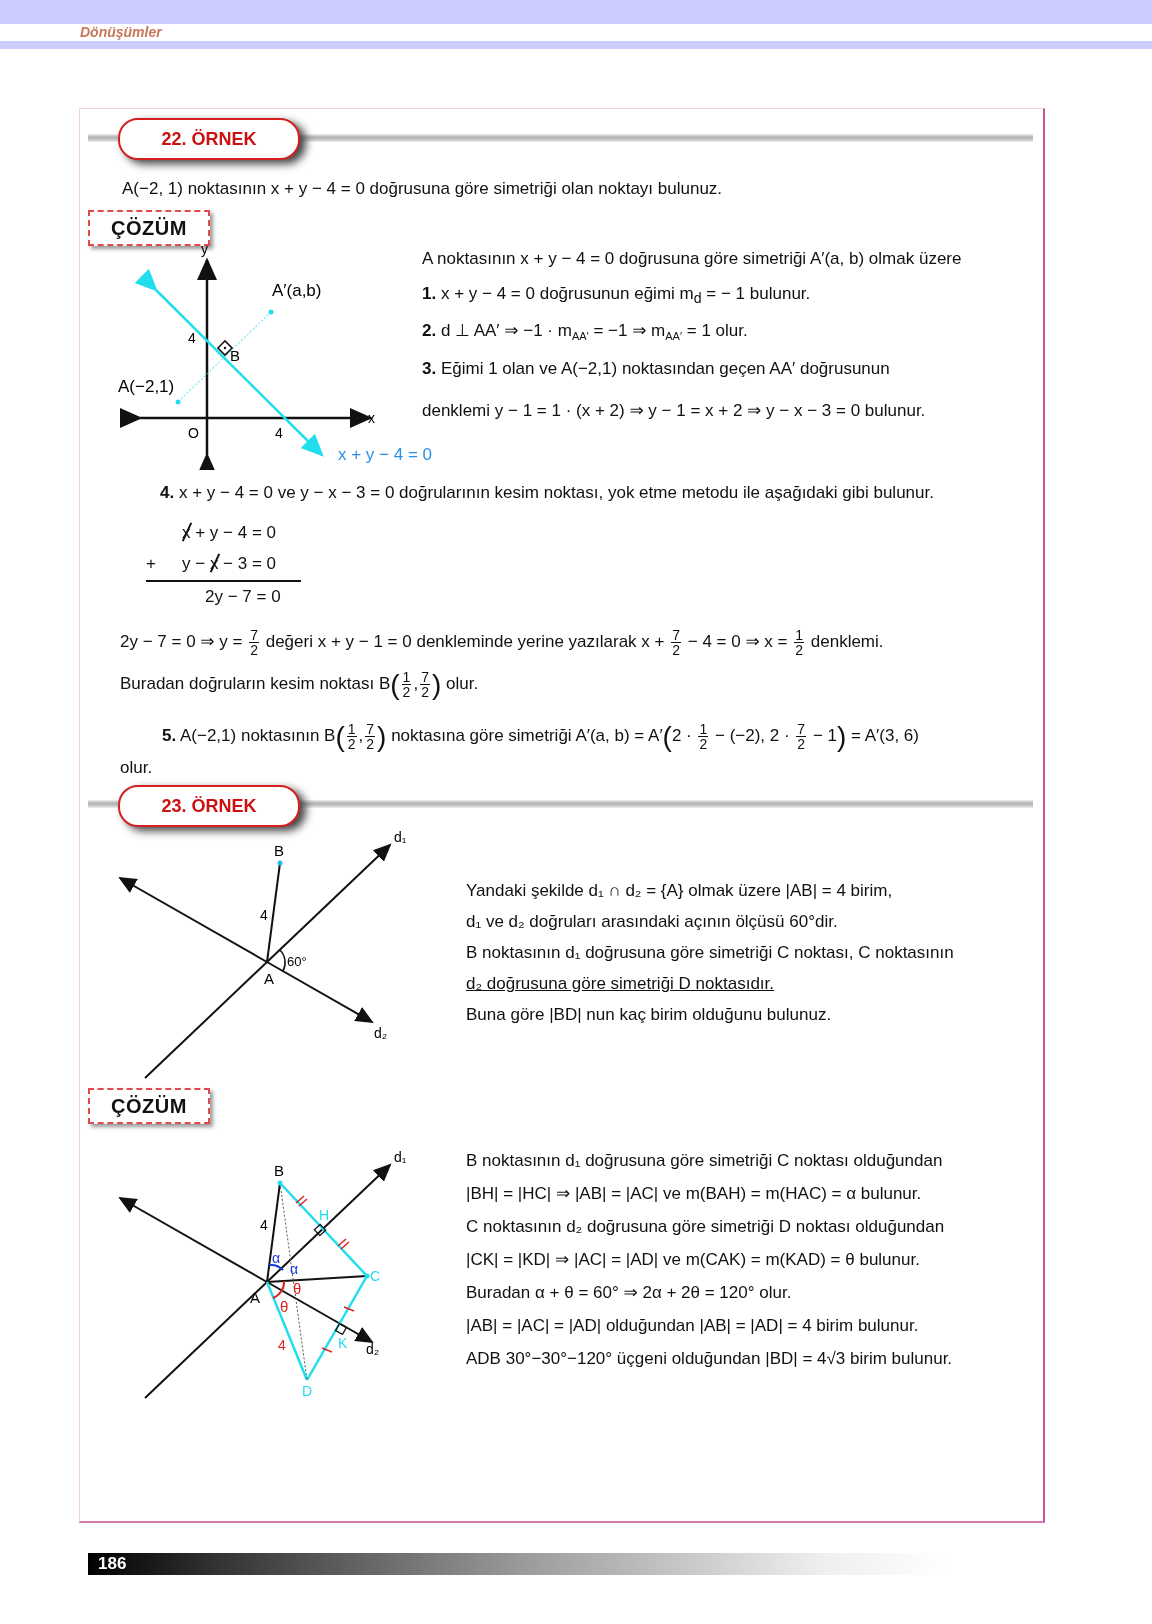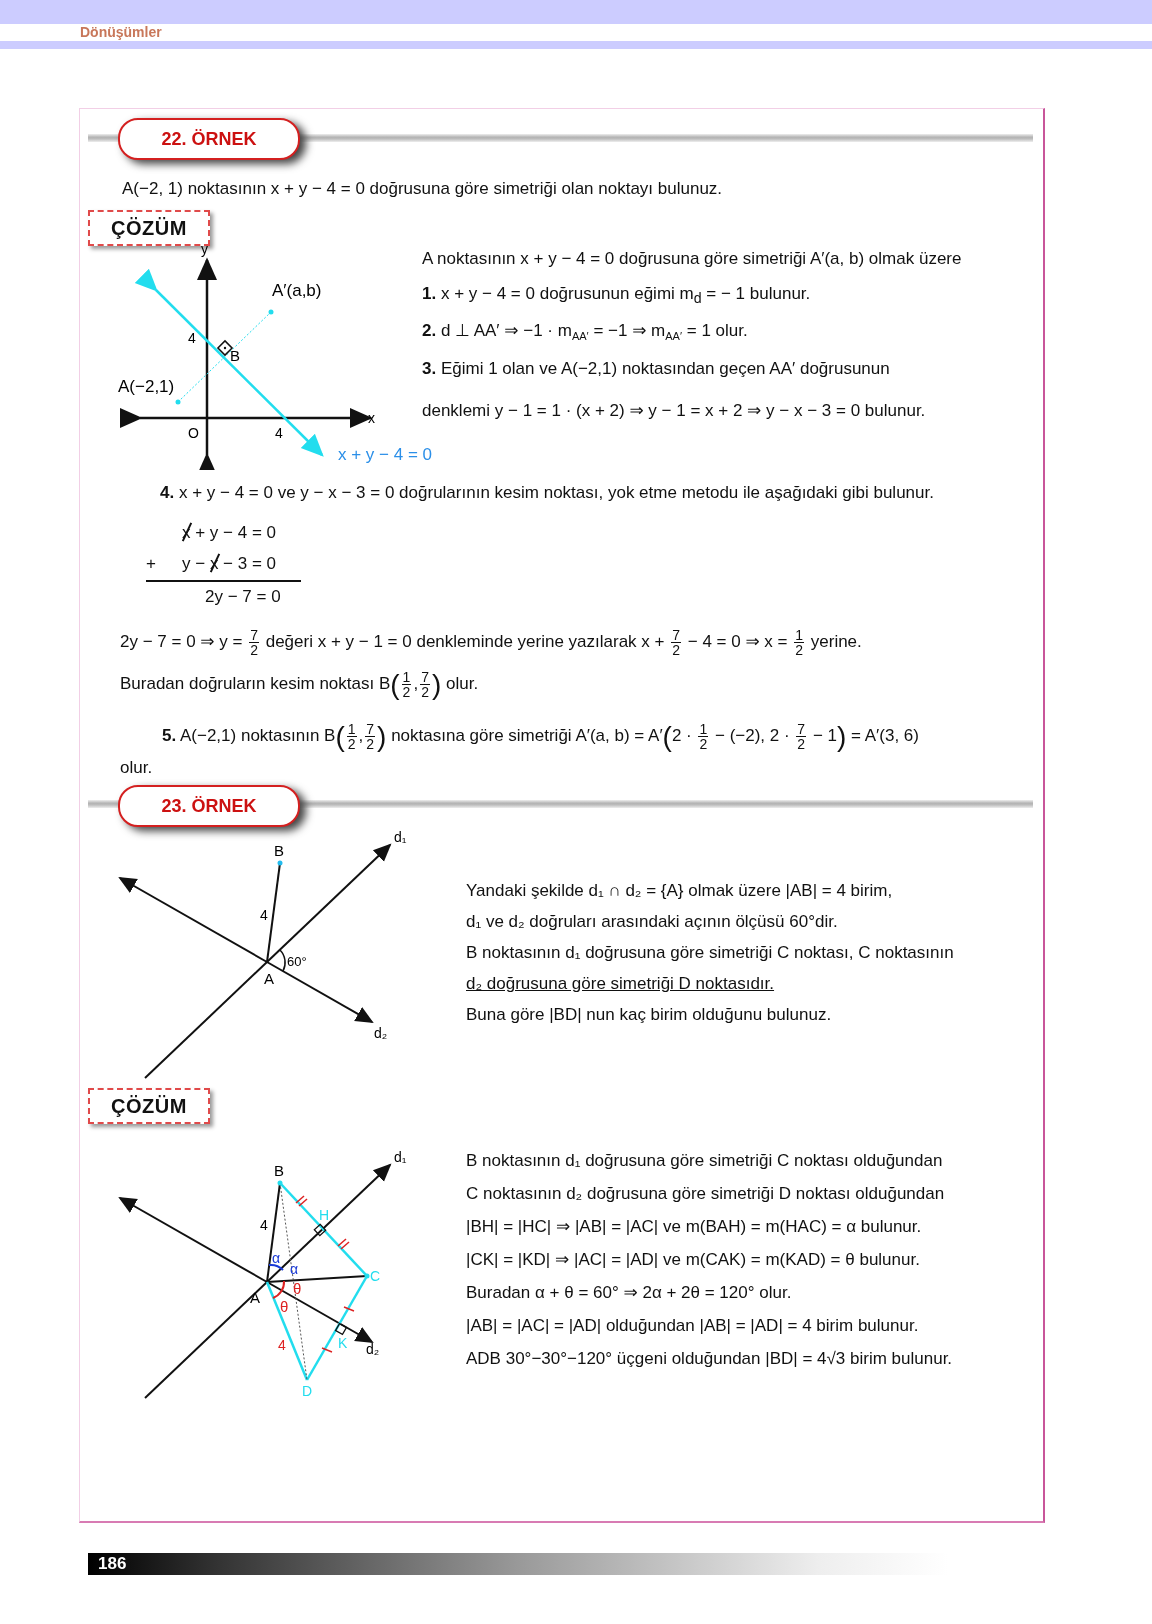--- a/index.html
+++ b/index.html
@@ -1,20 +1,20 @@
 <!DOCTYPE html>
 <html><head>
 <meta charset="utf-8">
 <style>
   html,body{margin:0;padding:0;background:#fff;}
   body{width:1152px;height:1624px;position:relative;overflow:hidden;font-family:"Liberation Sans",sans-serif;color:#111;}
   .abs{position:absolute;}
   .topband1{left:0;top:0;width:1152px;height:24px;background:#ccccff;}
   .topband2{left:0;top:41px;width:1152px;height:8px;background:#ccccff;}
-  .chapter{left:80px;top:24px;font-size:14px;font-weight:bold;color:#c8775a;}
+  .chapter{left:80px;top:24px;font-size:14px;font-style:italic;font-weight:bold;color:#c8775a;}
   .frame{left:79px;top:108px;width:963px;height:1412px;border:1px solid #f2cfe6;border-right:2px solid #c8569a;border-bottom:2px solid #d87bb3;}
   .hrule{height:8px;background:linear-gradient(#eee,#b3b3b3 40%,#bcbcbc 60%,#eee);}
   .ornek{height:38px;width:178px;border:2px solid #d42020;border-radius:20px;background:#fff;box-shadow:6px 4px 8px #444;display:flex;align-items:center;justify-content:center;color:#cc1111;font-weight:bold;font-size:18px;}
   .cozum{width:118px;height:32px;border:2px dashed #e04a4a;background:#fff;box-shadow:3px 3px 4px #999;display:flex;align-items:center;justify-content:center;font-weight:bold;font-size:20px;letter-spacing:0.5px;}
   .t{font-size:17px;white-space:nowrap;line-height:22px;}
   .b{font-weight:bold;}
   .frac{display:inline-block;vertical-align:middle;text-align:center;font-size:14px;line-height:14px;margin:0 2px;}
   .frac span{display:block;}
   .frac .num{border-bottom:1px solid #111;padding:0 1px;}
   .big-paren{font-size:28px;vertical-align:middle;line-height:22px;font-weight:300;}
@@ -75,21 +75,21 @@
 <div class="abs t" style="left:422px;top:400px;">denklemi  y − 1 = 1 · (x + 2)  ⇒  y − 1 = x + 2  ⇒  y − x − 3 = 0  bulunur.</div>
 
 <div class="abs t" style="left:120px;top:482px;margin-left:40px;"><span class="b">4.</span> <span>x + y − 4 = 0  ve  y − x − 3 = 0   doğrularının kesim noktası, yok etme metodu ile aşağıdaki gibi bulunur.</span></div>
 <div class="abs t" style="left:182px;top:522px;"><span class="strike">x</span><span> + y − 4 = 0</span></div>
 <div class="abs t" style="left:146px;top:553px;">+</div>
 <div class="abs t" style="left:182px;top:553px;"><span>y − </span><span class="strike">x</span><span> − 3 = 0</span></div>
 <div class="abs" style="left:146px;top:580px;width:155px;height:1.5px;background:#111;"></div>
 <div class="abs t" style="left:205px;top:586px;">2y − 7 = 0</div>
 
 <div class="abs t" style="left:120px;top:628px;">
-  <span>2y − 7 = 0 ⇒ y = </span><span class="frac"><span class="num">7</span><span>2</span></span><span>  değeri  x + y − 1 = 0  denkleminde yerine yazılarak  x + </span><span class="frac"><span class="num">7</span><span>2</span></span><span> − 4 = 0 ⇒ x = </span><span class="frac"><span class="num">1</span><span>2</span></span><span> yerine.</span>
+  <span>2y − 7 = 0 ⇒ y = </span><span class="frac"><span class="num">7</span><span>2</span></span><span>  değeri  x + y − 1 = 0  denkleminde yerine yazılarak  x + </span><span class="frac"><span class="num">7</span><span>2</span></span><span> − 4 = 0 ⇒ x = </span><span class="frac"><span class="num">1</span><span>2</span></span><span> denklemi.</span>
 </div>
 <div class="abs t" style="left:120px;top:670px;">
   <span>Buradan doğruların kesim noktası  B</span><span class="big-paren">(</span><span class="frac"><span class="num">1</span><span>2</span></span>,<span class="frac"><span class="num">7</span><span>2</span></span><span class="big-paren">)</span><span> olur.</span>
 </div>
 <div class="abs t" style="left:120px;top:722px;margin-left:42px;">
   <span class="b">5.</span> <span>A(−2,1)  noktasının  B</span><span class="big-paren">(</span><span class="frac"><span class="num">1</span><span>2</span></span>,<span class="frac"><span class="num">7</span><span>2</span></span><span class="big-paren">)</span><span>  noktasına göre simetriği  A′(a, b) = A′</span><span class="big-paren">(</span><span>2 · </span><span class="frac"><span class="num">1</span><span>2</span></span><span> − (−2), 2 · </span><span class="frac"><span class="num">7</span><span>2</span></span><span> − 1</span><span class="big-paren">)</span><span> = A′(3, 6)</span>
 </div>
 <div class="abs t" style="left:120px;top:757px;">olur.</div>
 
 <div class="abs hrule" style="left:88px;top:800px;width:945px;"></div>
@@ -167,21 +167,21 @@
   <text x="160" y="90" font-size="14">4</text>
   <text x="178" y="210" font-size="14" fill="#dd2222">4</text>
   <text x="172" y="123" font-size="14" fill="#1a3ad6">α</text>
   <text x="190" y="134" font-size="14" fill="#1a3ad6">α</text>
   <text x="193" y="154" font-size="15" fill="#dd2222">θ</text>
   <text x="180" y="172" font-size="15" fill="#dd2222">θ</text>
 </svg>
 
 <div class="abs" style="left:466px;top:1150px;">
   <div class="t" style="height:33px;">B noktasının  d₁  doğrusuna göre simetriği C noktası olduğundan</div>
+  <div class="t" style="height:33px;">|BH| = |HC|  ⇒  |AB| = |AC|  ve  m(BAH) = m(HAC) = α  bulunur.</div>
   <div class="t" style="height:33px;">C noktasının  d₂  doğrusuna göre simetriği D noktası olduğundan</div>
-  <div class="t" style="height:33px;">|BH| = |HC|  ⇒  |AB| = |AC|  ve  m(BAH) = m(HAC) = α  bulunur.</div>
   <div class="t" style="height:33px;">|CK| = |KD|  ⇒  |AC| = |AD|  ve  m(CAK) = m(KAD) = θ  bulunur.</div>
   <div class="t" style="height:33px;">Buradan α + θ = 60°  ⇒  2α + 2θ = 120°  olur.</div>
   <div class="t" style="height:33px;">|AB| = |AC| = |AD| olduğundan  |AB| = |AD| = 4  birim  bulunur.</div>
   <div class="t" style="height:33px;">ADB  30°−30°−120° üçgeni olduğundan  |BD| = 4√3  birim bulunur.</div>
 </div>
 
 <div class="abs pagenum"><span>186</span></div>
 
 </body></html>

